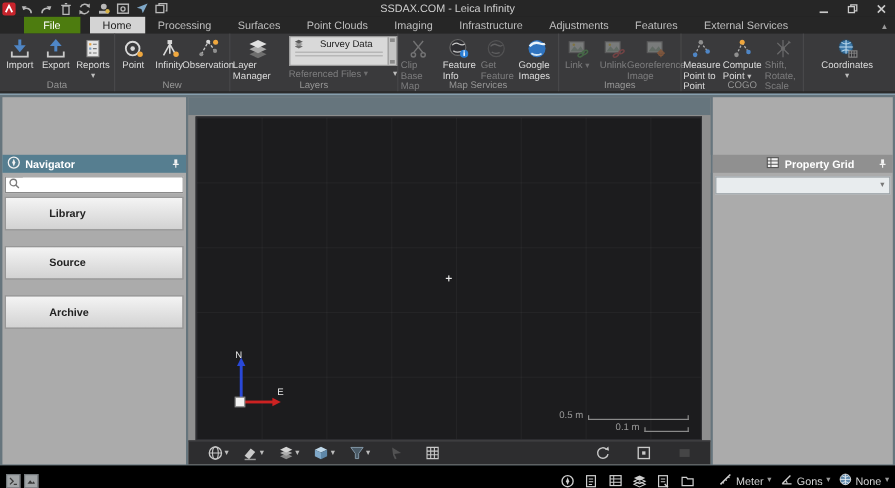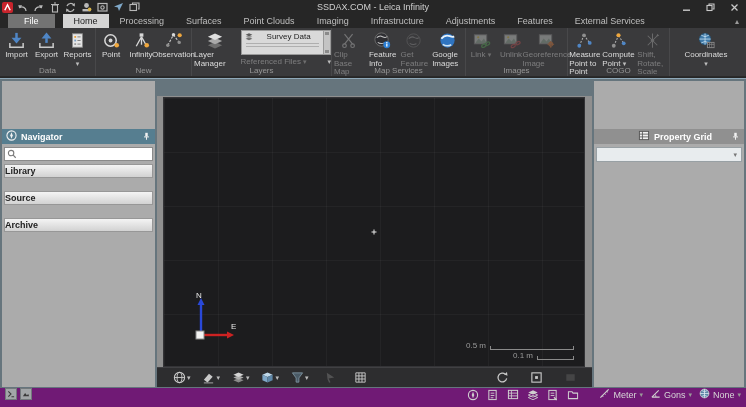--- a/index.html
+++ b/index.html
@@ -12,21 +12,21 @@
   .qat { display:flex; align-items:center; gap:3px; padding-left:2px; }
   .qat .qi { width:13px; height:12px; display:flex; align-items:center; justify-content:center; }
   #app-logo { width:11px; height:11px; background:#C8242C; border-radius:2px; display:flex; align-items:center; justify-content:center; }
   #win-title { position:absolute; left:0; right:0; text-align:center; color:#CFCFCF; font-size:9px; pointer-events:none; }
   .winctl { margin-left:auto; display:flex; }
   .winctl .wc { width:24px; height:14px; display:flex; align-items:center; justify-content:center; }
 
   
   #tabrow { left:0; top:14px; width:746px; height:14px; background:#262626; display:flex; align-items:stretch; padding-left:8px; }
   .tab { display:flex; align-items:center; padding:0 11px; font-size:9px; color:#BFBFBF; }
-  .tab.file { background:#737373; color:#FFFFFF; padding:0 16px; margin-right:8px; }
+  .tab.file { background:#4d7c0f; color:#FFFFFF; padding:0 16px; margin-right:8px;margin-left:12px; }
   .tab.active { background:#D4D4D4; color:#1A1A1A; }
   #ribbon-collapse { margin-left:auto; margin-right:7px; color:#9A9A9A; font-size:8px; display:flex; align-items:center; }
 
   
   #ribbon { left:0; top:28px; width:746px; height:49px; background:#3A3A3C; display:flex; border-bottom:1px solid #2A2A2A; }
   .g { position:relative; border-right:1px solid #48484A; display:flex; align-items:flex-start; justify-content:center; padding-top:2px; }
   .glabel { position:absolute; bottom:1px; left:0; right:0; text-align:center; font-size:8px; color:#969696;margin-top:10px; }
   .rb { display:flex; flex-direction:column; align-items:center; padding:0 2px; min-width:30px; cursor:default; }
   .ri { height:20px; display:flex; align-items:flex-end; justify-content:center; }
   .rl { font-size:8px; line-height:8.5px; color:#DCDCDC; text-align:left; max-width:48px; margin-top:1px; }
@@ -47,21 +47,21 @@
 
   
   #main { left:0; top:78px; width:746px; height:310px; background:#66757D; border-top:1px solid #8FA8B8; }
   .panel-h { height:15px; display:flex; align-items:center; gap:4px; padding:0 4px; font-size:9px; font-weight:bold;margin-top:48px; }
   .pin { margin-left:auto; display:flex; }
 
   #navigator { left:2px; top:2px; width:153px; height:306px; background:#ABABAB; }
   #nav-head { background:#567E90; color:#FFFFFF; }
   #nav-search { margin:3px 2px 0 2px; height:14px; background:#FFFFFF; border:1px solid #8A8A8A; display:flex; align-items:center; }
   #nav-search input { border:none; outline:none; flex:1; font-size:9px; height:12px; font-family:"Liberation Sans",sans-serif; }
-  .navsec { height:14px; margin:0 2px; background:linear-gradient(#F4F4F4,#D2D2D2); border:1px solid #979797; display:flex; align-items:center; font-size:9px; font-weight:bold; color:#222; }
+  .navsec { height:28px; margin:0 2px; background:linear-gradient(#F4F4F4,#D2D2D2); border:1px solid #979797; display:flex; align-items:center; padding-left:36px; font-size:9px; font-weight:bold; color:#222; }
   .m3 { margin-top:3px; } .m13 { margin-top:13px; }
 
   #viewpanel { left:157px; top:2px; width:435px; height:306px; background:#8F8F8F; }
   #view-headrow { display:flex; height:15px; gap:13px; background:#66757D;padding-left:33px; }
   #view-head { width:162px; background:#9B9B9B; color:#1D1D1D; }
   #insp-head { flex:1; background:#9B9B9B; color:#1D1D1D; }
   #view-body { position:absolute; left:0; top:15px; right:0; bottom:0; background:#8F8F8F; }
   #canvas { position:absolute; left:6px; right:7px; top:1px; bottom:20px; background:#1C1C1E; border:1px solid #333336;
             background-image:linear-gradient(rgba(255,255,255,0.035) 1px, transparent 1px),
                              linear-gradient(90deg, rgba(255,255,255,0.035) 1px, transparent 1px);
@@ -80,21 +80,21 @@
   .ti { display:flex; align-items:center; justify-content:center; width:16px; height:16px; }
   .tgap { width:10px; } .tgap2 { width:14px; }
   #vt-right { margin-left:auto; display:flex; align-items:center; gap:18px; }
 
   #propgrid { left:594px; top:2px; width:150px; height:306px; background:#ABABAB; }
   #pg-head { background:#909090; color:#FFFFFF;padding-left:44px; }
   #pg-combo { margin:3px 2px 0 2px; height:15px; background:#E8ECEE; border:1px solid #98A0A4; display:flex; align-items:center; justify-content:flex-end; padding-right:4px; font-size:9px; color:#333; }
   #pg-combo .dd { color:#777; }
 
   
-  #statusbar { left:0; top:388px; width:746px; height:19px; background:#701a75; display:flex; align-items:flex-start; padding:0 5px; }
+  #statusbar { left:0; top:388px; width:746px; height:19px; background:#000000; display:flex; align-items:flex-end; padding:0 5px; }
   .sbtn { width:12px; height:12px; background:#A2A6A8; border:1px solid #73797C; margin-right:3px; display:flex; align-items:center; justify-content:center; }
   #sb-right { margin-left:auto; display:flex; align-items:center; gap:7px; }
   .si { display:flex; align-items:center; justify-content:center; width:13px; height:13px; }
   .unit { display:flex; align-items:center; gap:3px; color:#D6D6D6; font-size:9px; }
   .unit .dd { color:#9A9A9A; }
   .usep { width:6px; }
 </style>
 </head>
 <body>
 

